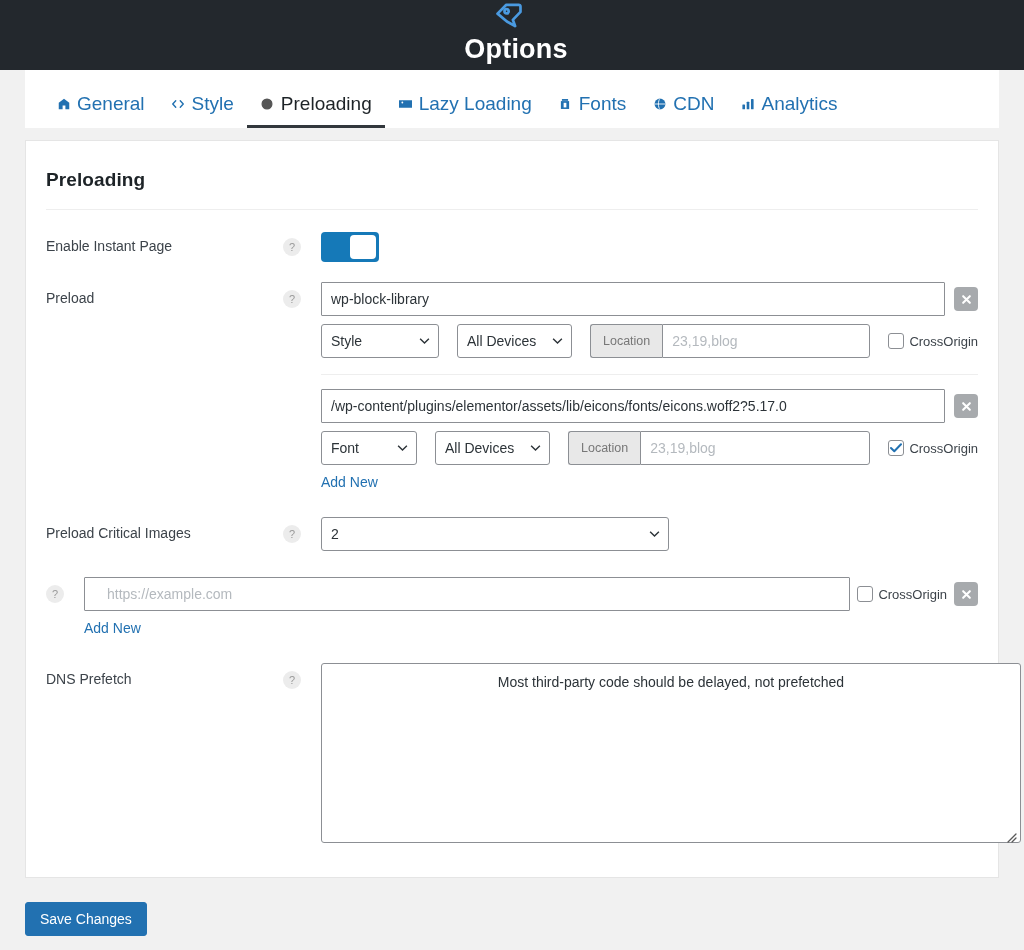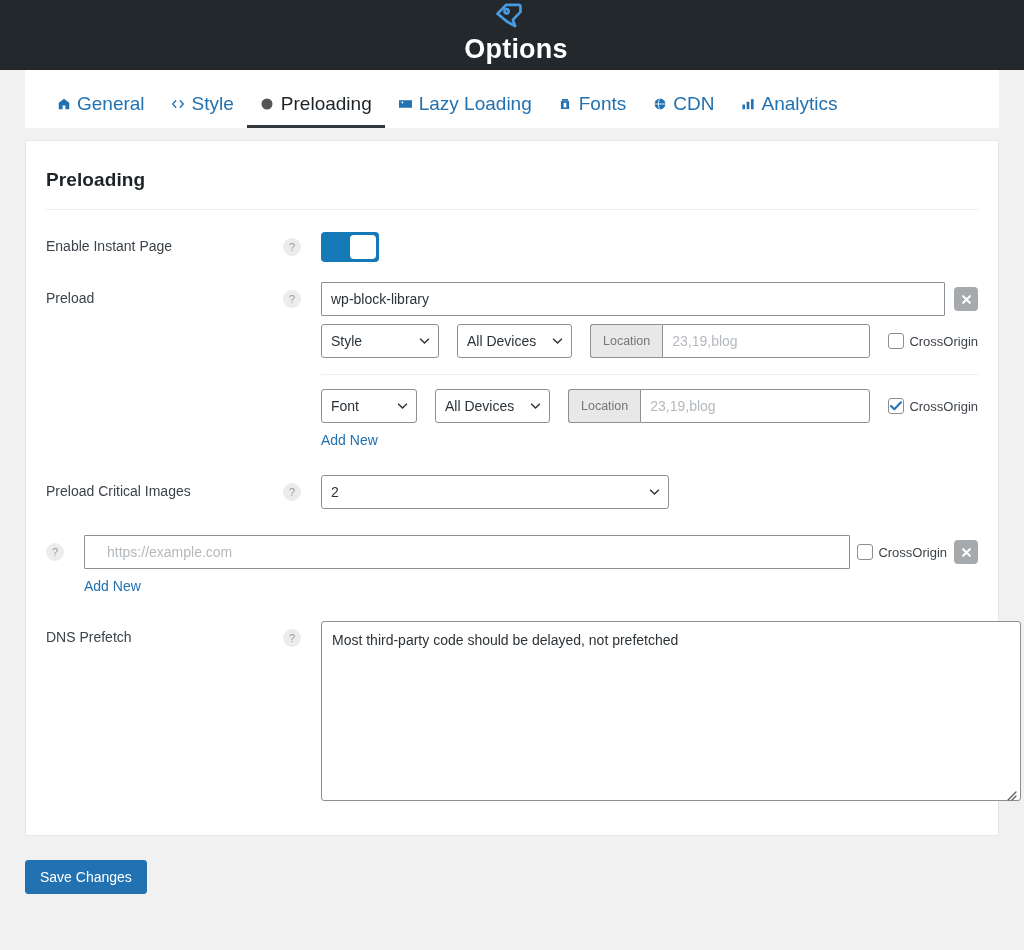--- a/index.html
+++ b/index.html
@@ -220,20 +220,21 @@
     border: 1px solid #8c8f94;
     border-radius: 3px;
     font-family: "Liberation Sans", sans-serif;
     font-size: 14px;
     color: #2c3338;
     padding: 9px 10px;
     resize: none;
     outline: none;
     line-height: 1.4;
     background: #fff;
+    text-align: center;
   }
   .area-wrap { position: relative; display: inline-block; }
   .area-grip {
     position: absolute;
     right: 4px; bottom: 4px;
     width: 12px; height: 12px;
     pointer-events: none;
   }
 
   
@@ -398,20 +399,28 @@
               </span>
               <span>CrossOrigin</span>
             </label>
           </div>
         </div>
 
         <div class="divider"></div>
 
         
         <div style="margin-top:14px">
+          <div class="preload-line1">
+            <input class="txt" value="/wp-content/plugins/elementor/assets/lib/eicons/fonts/eicons.woff2?5.17.0" style="">
+            <button class="delbtn">
+              <svg width="13" height="13" viewBox="0 0 14 14">
+                <path d="M3.4 3.4 L10.6 10.6 M10.6 3.4 L3.4 10.6" stroke="#fff" stroke-width="2.2" stroke-linecap="round"></path>
+              </svg>
+            </button>
+          </div>
           <div class="preload-line2">
             <span class="selwrap">
               <select class="sel" style="width:96px">
                 <option>Font</option>
               </select>
               <svg class="chev" viewBox="0 0 12 8" fill="none" stroke="#2c3338" stroke-width="1.6">
                   <path d="M1 1.5 L6 6.3 L11 1.5"></path>
                 </svg>
             </span>
             <span class="selwrap">

